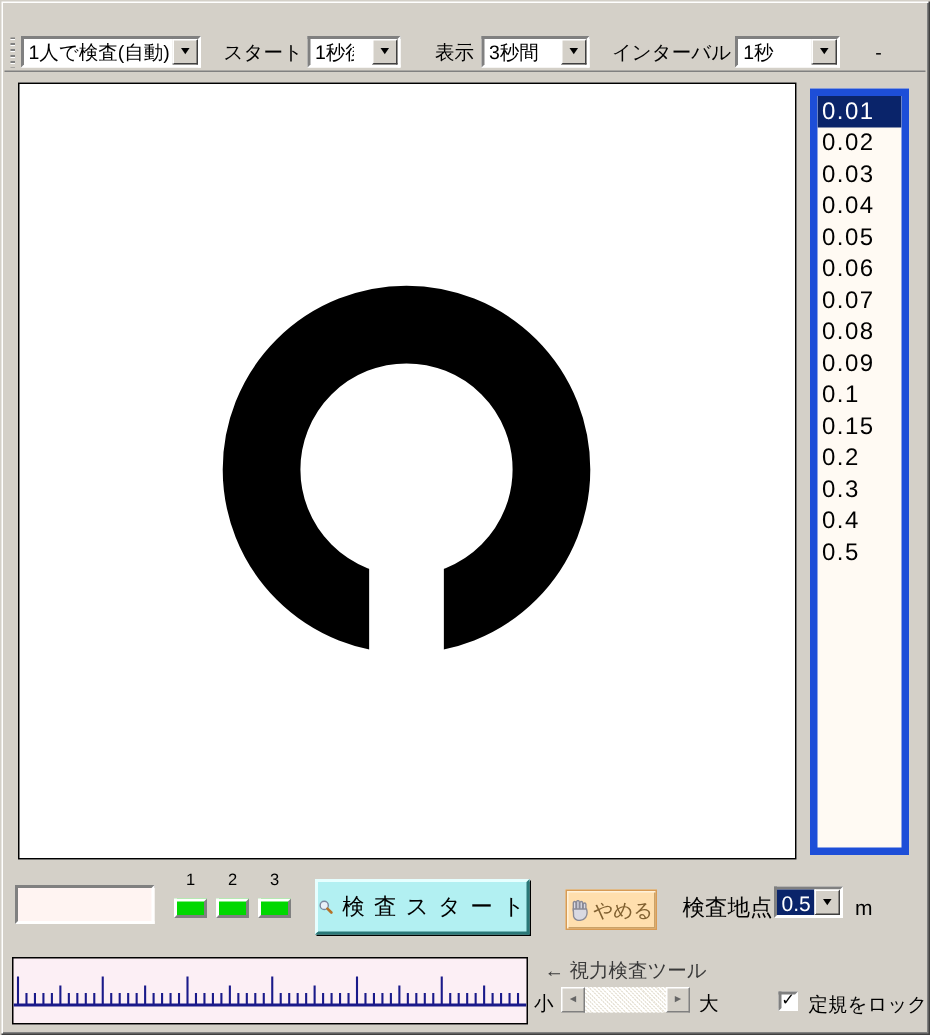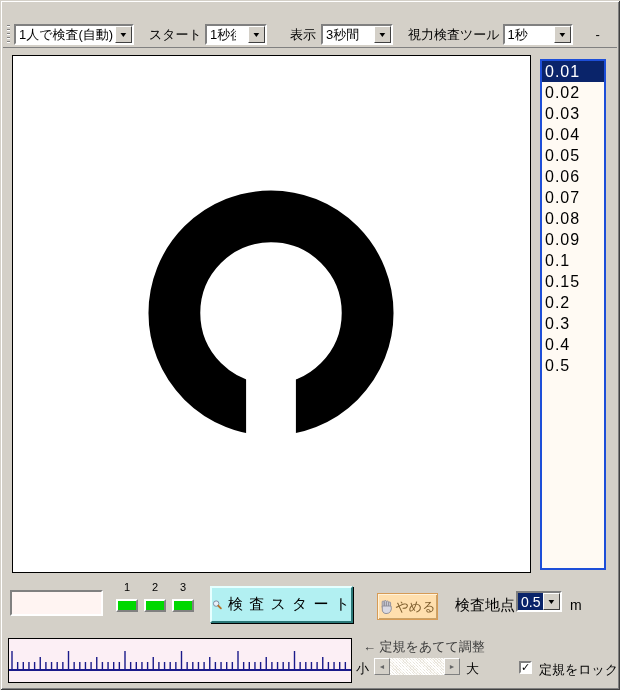--- a/index.html
+++ b/index.html
@@ -61,21 +61,21 @@
   .tool-label { white-space:nowrap; }
   
   .canvas {
     position:absolute; left:12px; top:55px; width:519px; height:518px;
     background:var(--canvas_bg,#fff); border:1px solid #000;
   }
   .canvas svg { display:block; width:100%; height:100%; }
   
   .acuity-list {
     position:absolute; left:540px; top:59px; width:66px; height:511px;
-    background:var(--list_bg,#fffaf3); border:2px solid #1d4ed8;
+    background:var(--list_bg,#fffaf3); border:5px solid #1d4ed8;
     font-size:16px; color:#000; overflow:hidden;
   }
   .acuity-row { height:21px; line-height:21px; padding-left:3px; letter-spacing:1px; }
   .acuity-row.selected { background:var(--accent,#0a246a); color:#fff; }
   
   .answer-field {
     position:absolute; left:10px; top:590px; width:93px; height:26px;
     background:var(--field_bg,#fff4f2);
     border:2px solid; border-color:#808080 #fff #fff #808080;
     font-size:13px; padding:2px 4px; font-family:inherit;
@@ -163,21 +163,21 @@
           <span class="arr">▼</span>
         </span>
     </div>
     <span class="tool-label" style="margin-left:23px;">表示</span>
     <div class="combo" style="width:72px;margin-left:5px;">
       <span class="combo-text">3秒間</span>
       <span class="combo-btn">
           <span class="arr">▼</span>
         </span>
     </div>
-    <span class="tool-label" style="margin-left:15px;">視力検査ツール</span>
+    <span class="tool-label" style="margin-left:15px;">インターバル</span>
     <div class="combo" style="width:70px;margin-left:3px;">
       <span class="combo-text">1秒</span>
       <span class="combo-btn">
           <span class="arr">▼</span>
         </span>
     </div>
     <span class="tool-label" style="margin-left:23px;">-</span>
   </div>
 
   <div class="canvas">
@@ -309,21 +309,21 @@
         <line x1="302.45000000000005" x2="302.45000000000005" y1="31" y2="23" stroke="#1a1a8a" stroke-width="1.4"></line>
         <line x1="308.1" x2="308.1" y1="31" y2="23" stroke="#1a1a8a" stroke-width="1.4"></line>
         <line x1="313.75" x2="313.75" y1="31" y2="18" stroke="#1a1a8a" stroke-width="1.4"></line>
         <line x1="319.40000000000003" x2="319.40000000000003" y1="31" y2="23" stroke="#1a1a8a" stroke-width="1.4"></line>
         <line x1="325.05" x2="325.05" y1="31" y2="23" stroke="#1a1a8a" stroke-width="1.4"></line>
         <line x1="330.70000000000005" x2="330.70000000000005" y1="31" y2="23" stroke="#1a1a8a" stroke-width="1.4"></line>
         <line x1="336.35" x2="336.35" y1="31" y2="23" stroke="#1a1a8a" stroke-width="1.4"></line>
       </svg>
   </div>
 
-  <span class="adjust-hint">← 定規をあてて調整</span>
+  <span class="adjust-hint">← 視力検査ツール</span>
   <span class="small-label">小</span>
   <div class="hscroll">
     <span class="scroll-btn">
         <span>◄</span>
       </span>
     <span class="scroll-track"></span>
     <span class="scroll-btn">
         <span>►</span>
       </span>
   </div>

